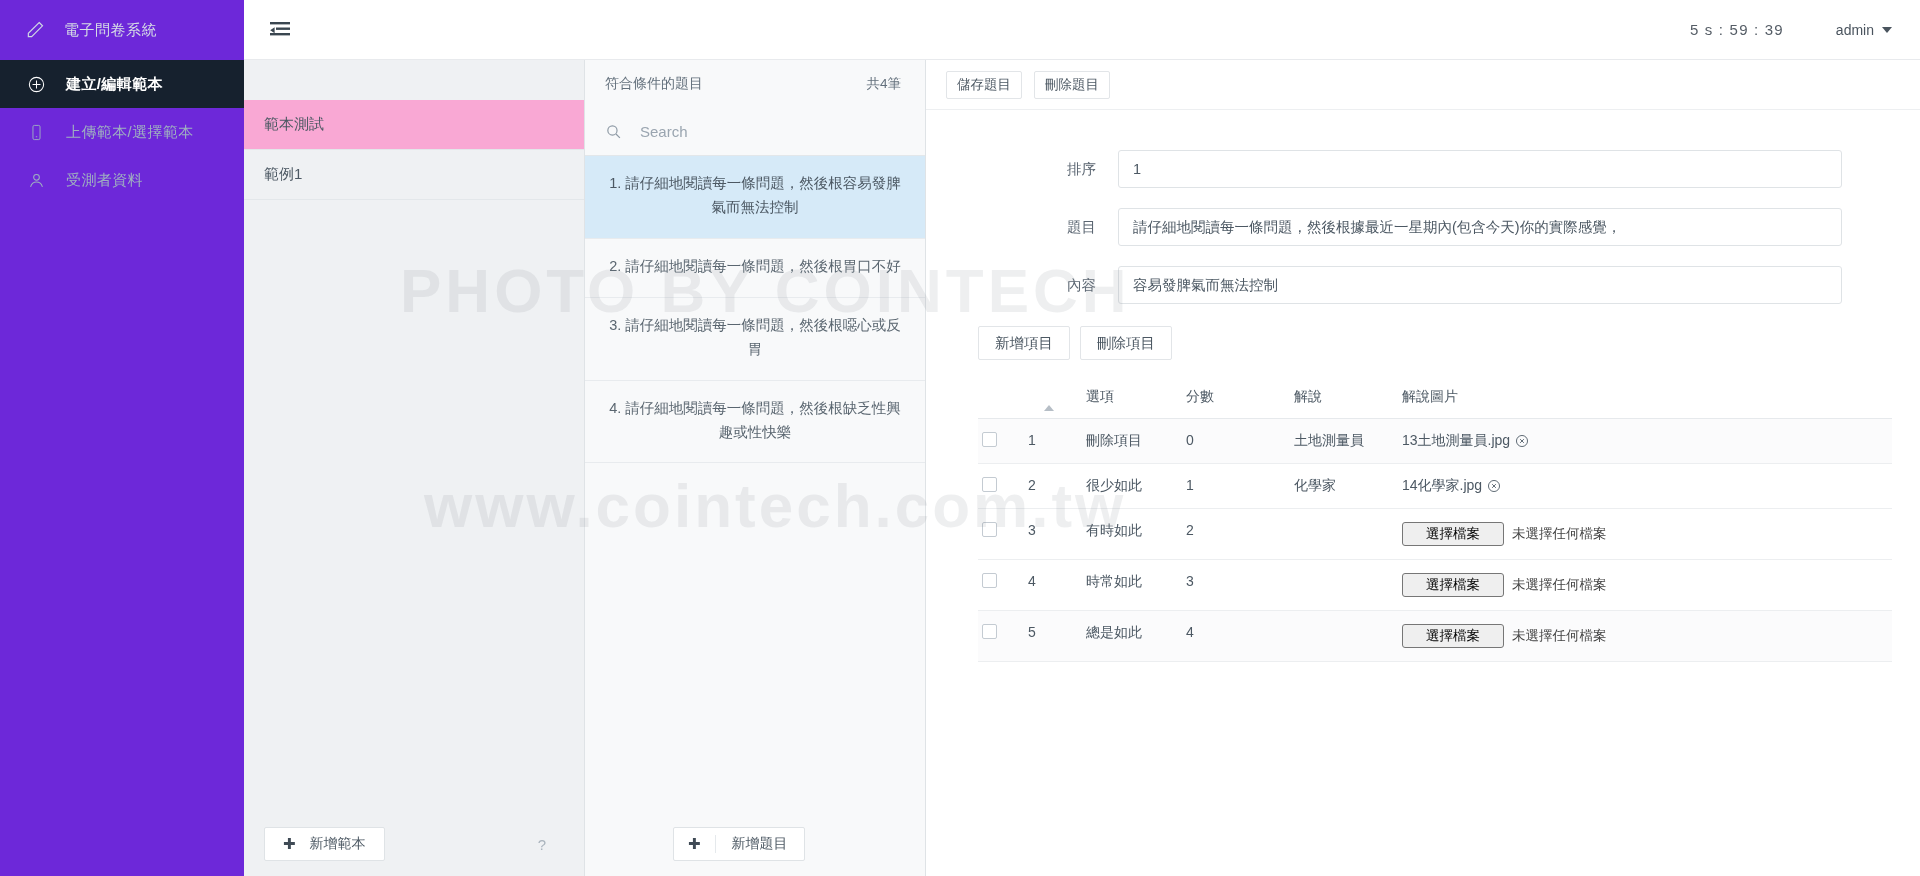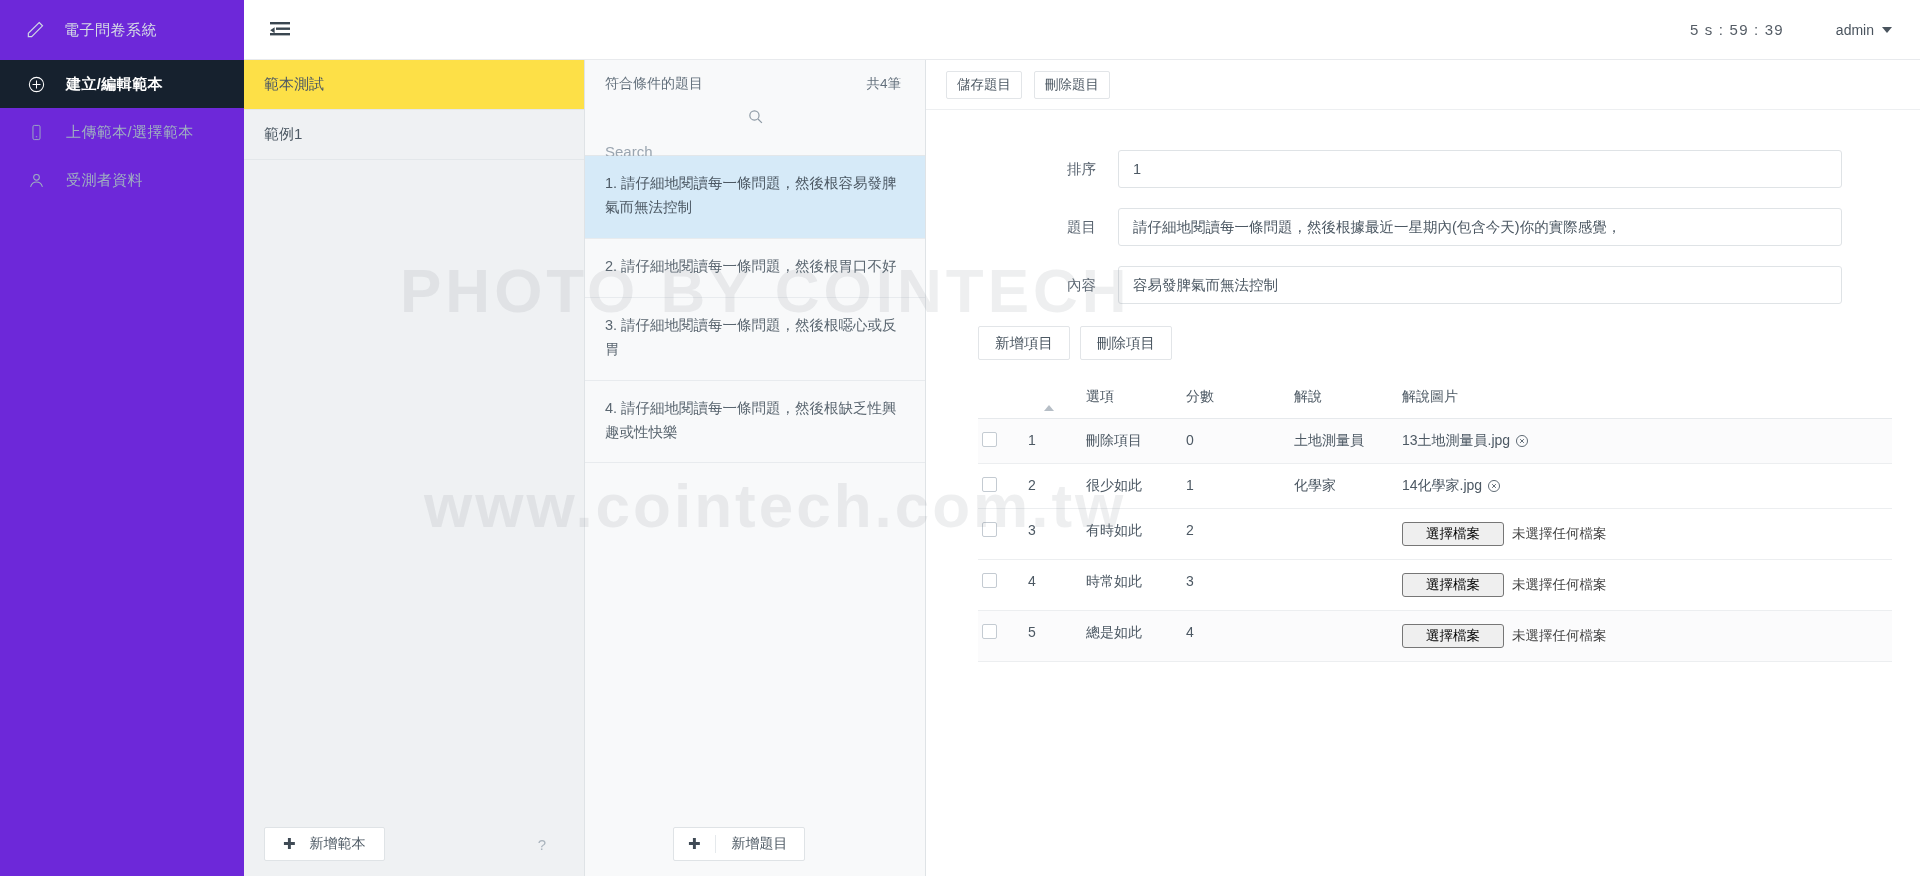--- a/index.html
+++ b/index.html
@@ -51,21 +51,21 @@
     width: 341px; min-width: 341px; background: #eff1f3;
     border-right: 1px solid #dfe3e6;
     display: flex; flex-direction: column;
   }
   .tpl-list { flex: 1; overflow: hidden; }
   .tpl-item {
     height: 50px; display: flex; align-items: center;
     padding-left: 20px; font-size: 15px; color: #4c5863;
     border-bottom: 1px solid #e3e7ea; cursor: pointer;
   }
-  .tpl-item.selected { background: #fde047; }
+  .tpl-item.selected { background: #f9a8d4; margin-top: 40px; }
   .tpl-footer {
     height: 64px; display: flex; align-items: center;
     justify-content: space-between; padding: 0 38px 0 20px;
   }
   .btn-add {
     background: #fff; border: 1px solid #dfe3e6; border-radius: 2px;
     height: 34px; padding: 0 18px; display: flex; align-items: center;
     gap: 14px; font-size: 14px; color: #4c5863; cursor: pointer;
   }
   .btn-add .plus { font-size: 15px; color: #3f4a55; font-weight: bold; }
@@ -78,30 +78,30 @@
     display: flex; flex-direction: column;
   }
   .q-head {
     height: 48px; display: flex; align-items: center;
     justify-content: space-between; padding: 0 24px 0 20px;
     font-size: 14px; color: #63707c;
   }
   .q-count { font-size: 13.5px; color: #63707c; }
   .q-search {
     height: 48px; display: flex; align-items: center; gap: 18px;
-    padding: 0 20px; border-bottom: 1px solid #e3e7ea; flex-direction: column;
+    padding: 0 20px; border-bottom: 1px solid #e3e7ea;
   }
   .q-search .mag { color: #8e9aa5; display:flex; }
   .q-search input {
     border: none; outline: none; background: transparent;
     font-size: 15px; color: #4c5863; width: 100%;
     font-family: "Liberation Sans", sans-serif;
   }
   .q-search input::placeholder { color: #9aa5b0; }
-  .q-list { flex: 1; overflow: hidden; }
+  .q-list { flex: 1; overflow: hidden; text-align: center; }
   .q-item {
     padding: 16px 20px 18px 20px; font-size: 14.5px; line-height: 1.65;
     color: #5a6670; border-bottom: 1px solid #e8ebee; cursor: pointer;
   }
   .q-item.selected { background: #d6eaf8; color: #4c5863; }
   .q-footer { height: 64px; display: flex; align-items: center; padding-left: 88px; }
   .btn-split {
     background: #fff; border: 1px solid #dfe3e6; border-radius: 2px;
     height: 34px; display: flex; align-items: center; cursor: pointer;
   }

